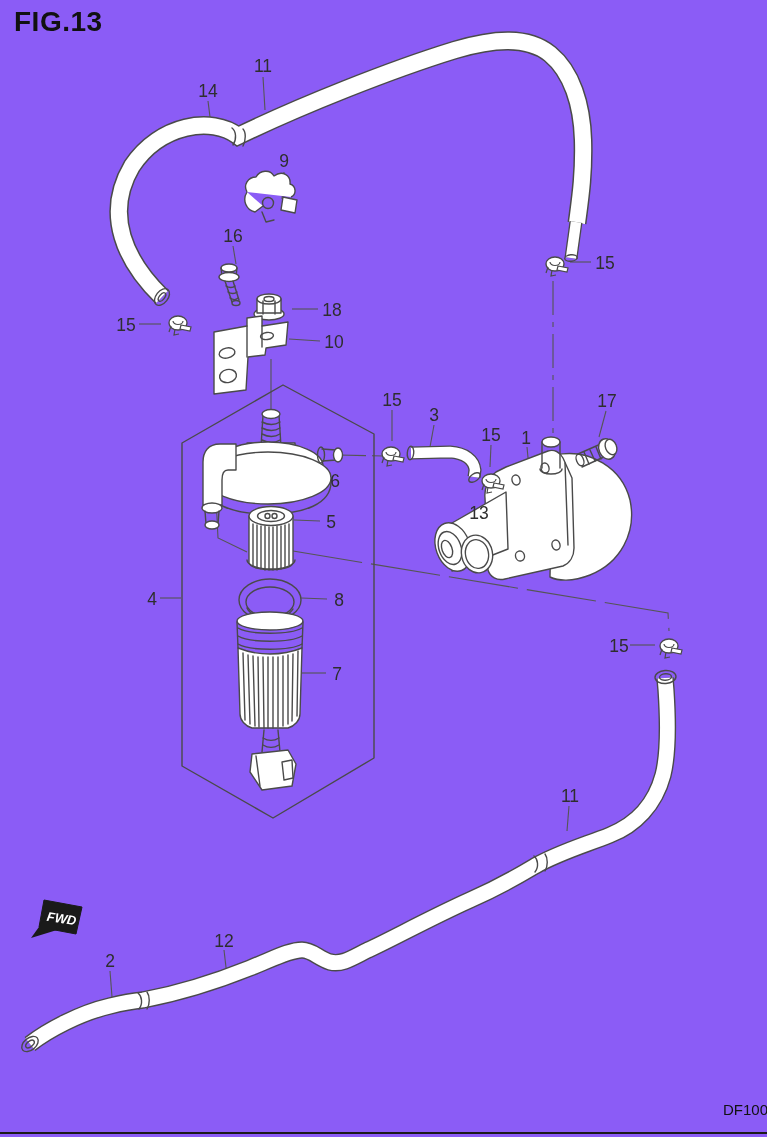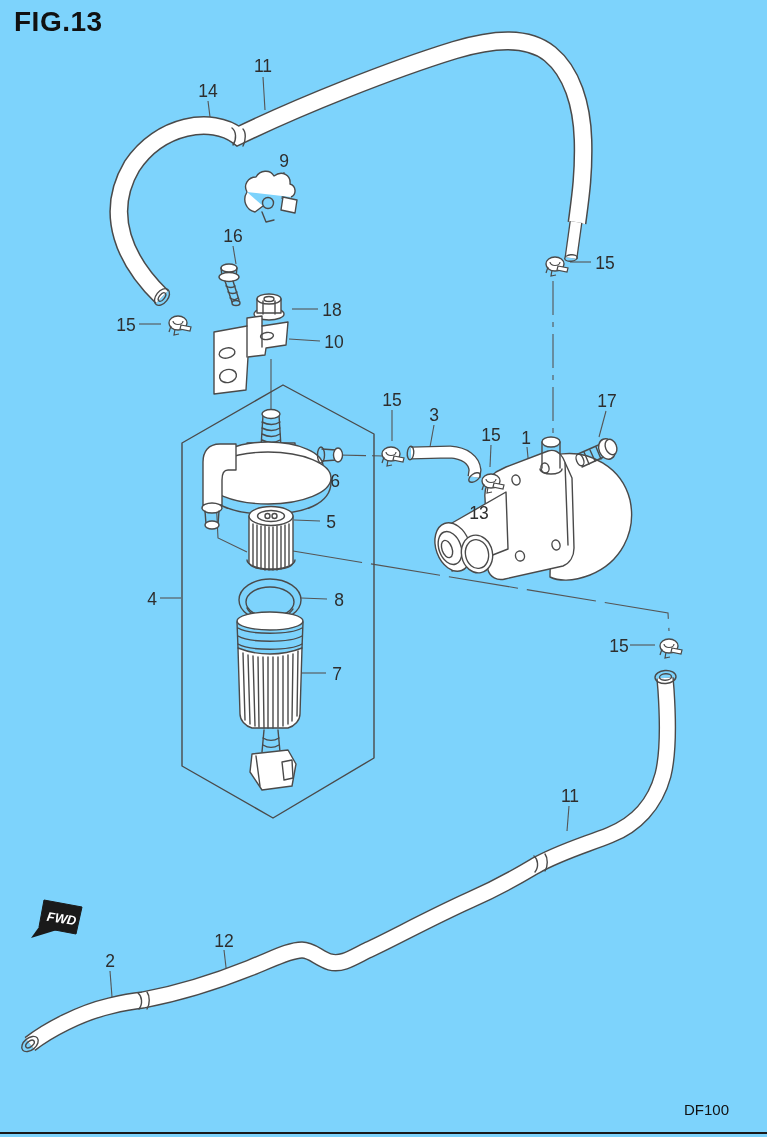--- a/index.html
+++ b/index.html
@@ -1,21 +1,21 @@
 <!DOCTYPE html>
 <html><head>
 <meta charset="utf-8">
 <style>
   html,body{margin:0;padding:0;background:#fff;}
-  .page{position:relative;width:767px;height:1137px;background:#7dd3fc;overflow:hidden;
+  .page{position:relative;width:767px;height:1137px;background:#8b5cf6;overflow:hidden;
         font-family:"Liberation Sans",sans-serif;}
   .fig-title{position:absolute;left:14px;top:6px;font-size:28px;font-weight:bold;
              color:#111;letter-spacing:0.5px;}
   .footer{position:absolute;left:18px;top:1084px;font-size:15px;color:#111;line-height:22px;}
-  .edge-code{position:absolute;left:684px;top:1101px;font-size:15px;color:#111;white-space:nowrap;}
+  .edge-code{position:absolute;left:723px;top:1101px;font-size:15px;color:#111;white-space:nowrap;}
   .bottom-rule{position:absolute;left:0;top:1132px;width:767px;height:2px;background:#1a1a1a;}
   svg{position:absolute;left:0;top:0;}
   .ln{stroke:#4a4a4a;fill:none;stroke-width:1.4;stroke-linecap:round;stroke-linejoin:round;}
   .fw{fill:#fff;stroke:#4a4a4a;stroke-width:1.4;stroke-linejoin:round;}
   .thin{stroke:#555;stroke-width:1.1;fill:none;}
   .tube-o{fill:none;stroke:#4a4a4a;}
   .tube-i{fill:none;stroke:#fff;}
   text.callout{font:17.5px "Liberation Sans",sans-serif;fill:#2e2e2e;text-anchor:middle;}
   .fwd-text{font:italic bold 13px "Liberation Sans",sans-serif;fill:#fff;text-anchor:middle;}
 </style>

